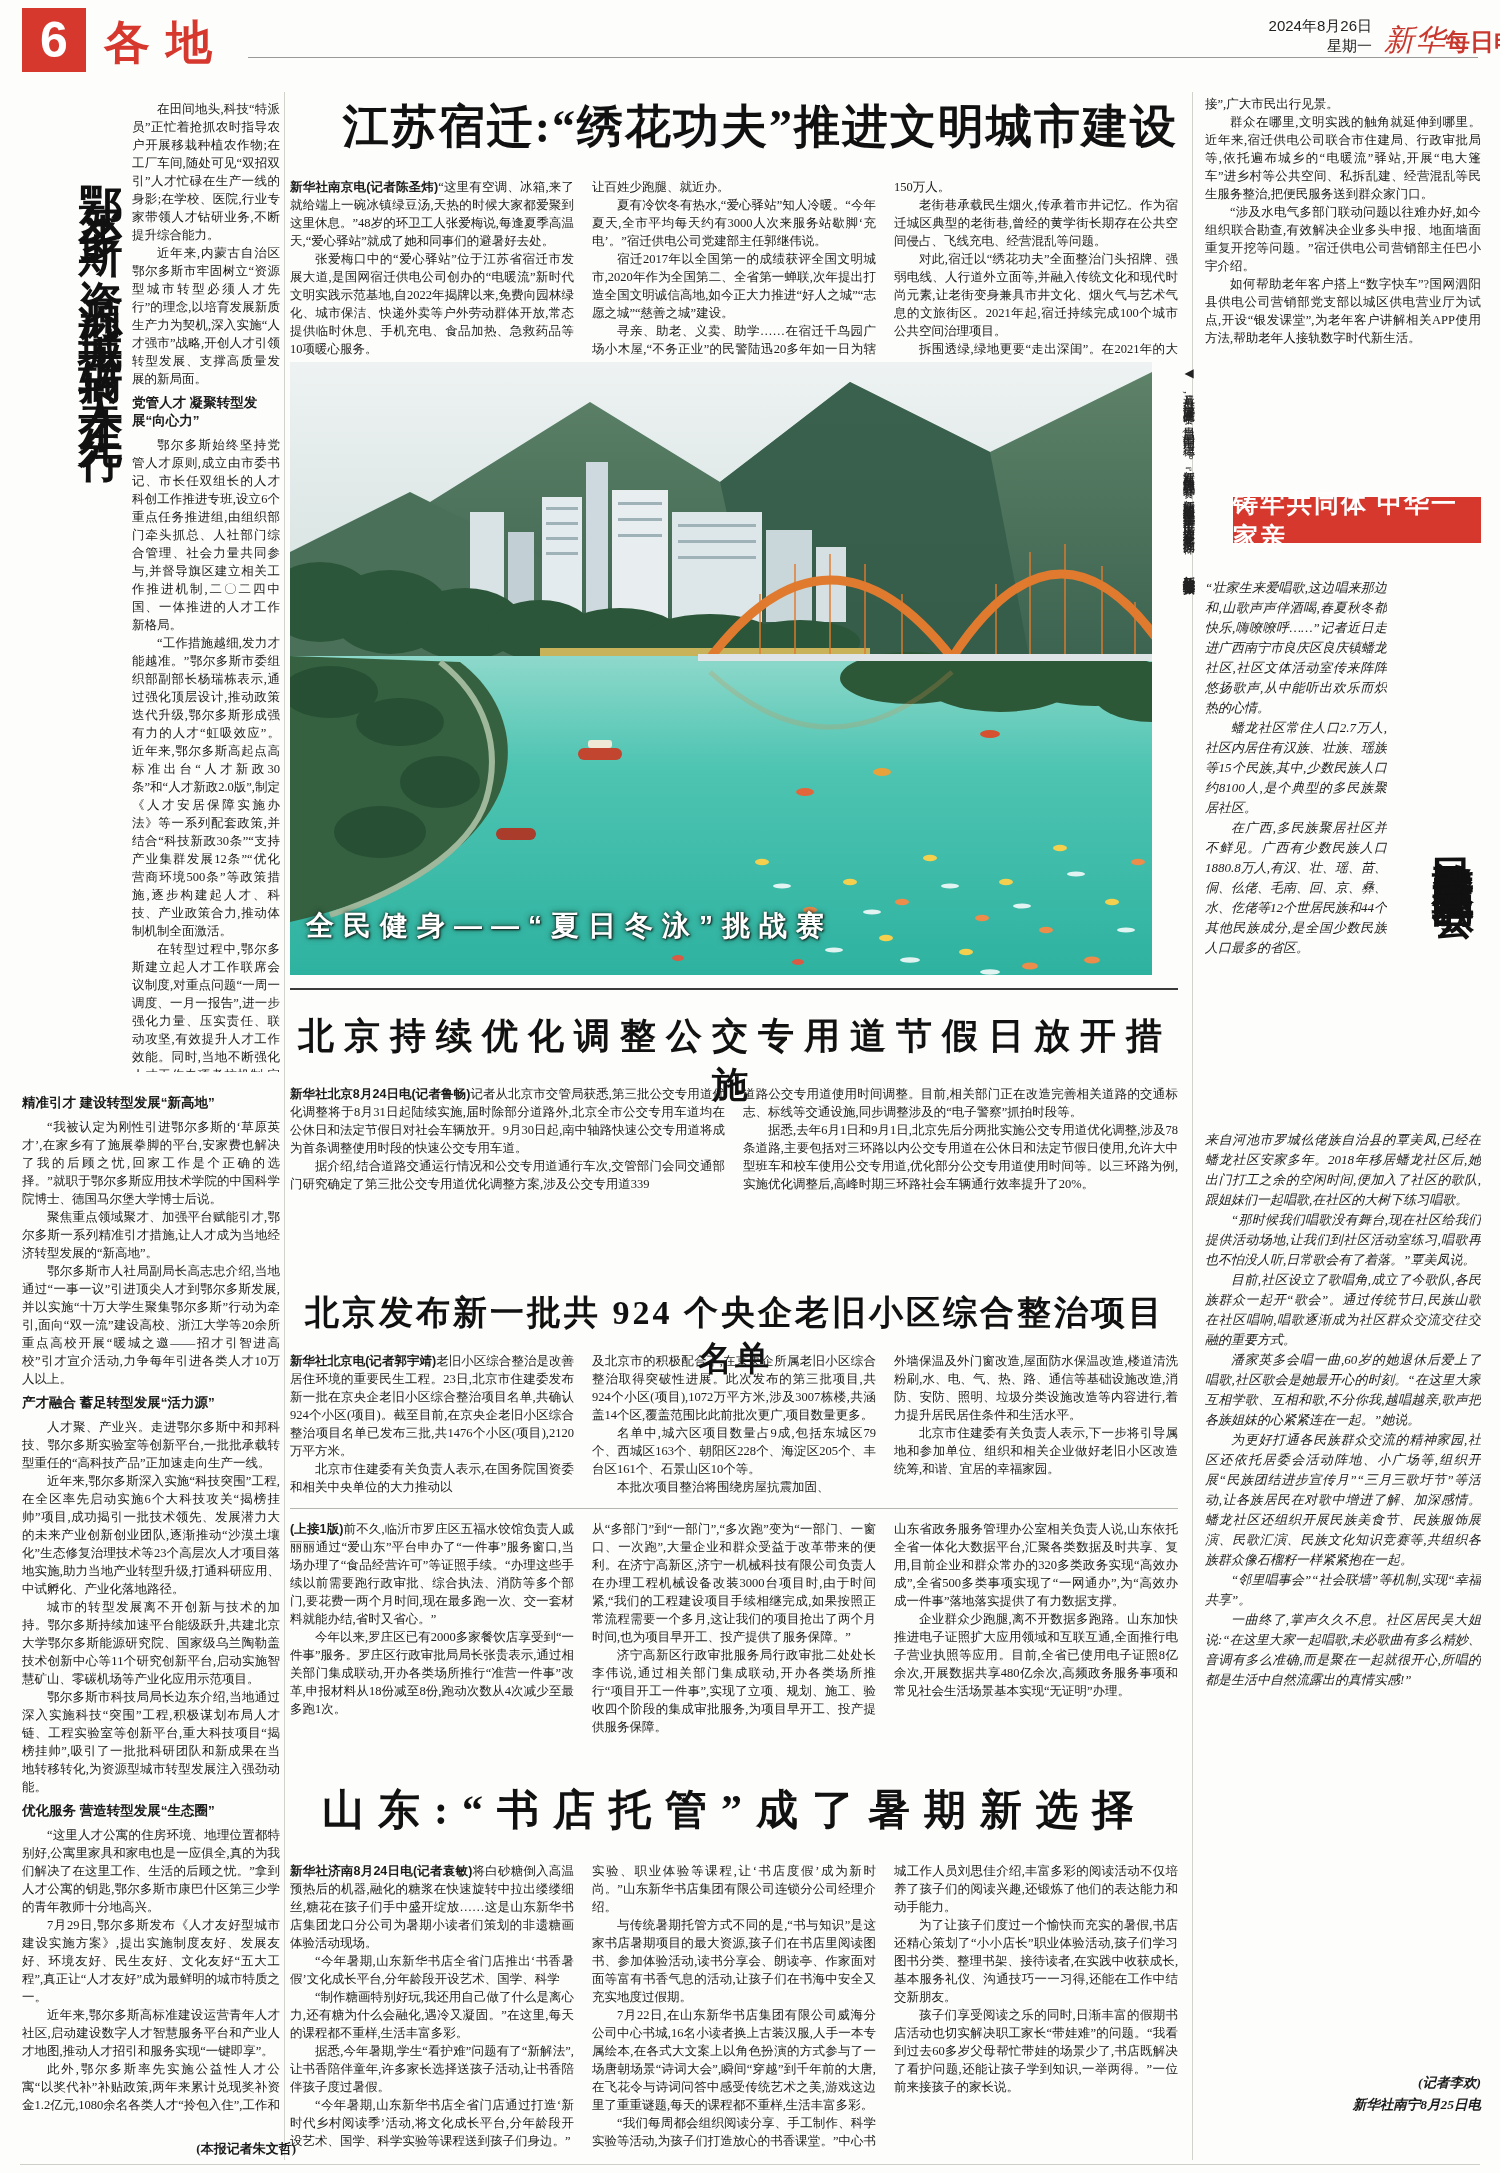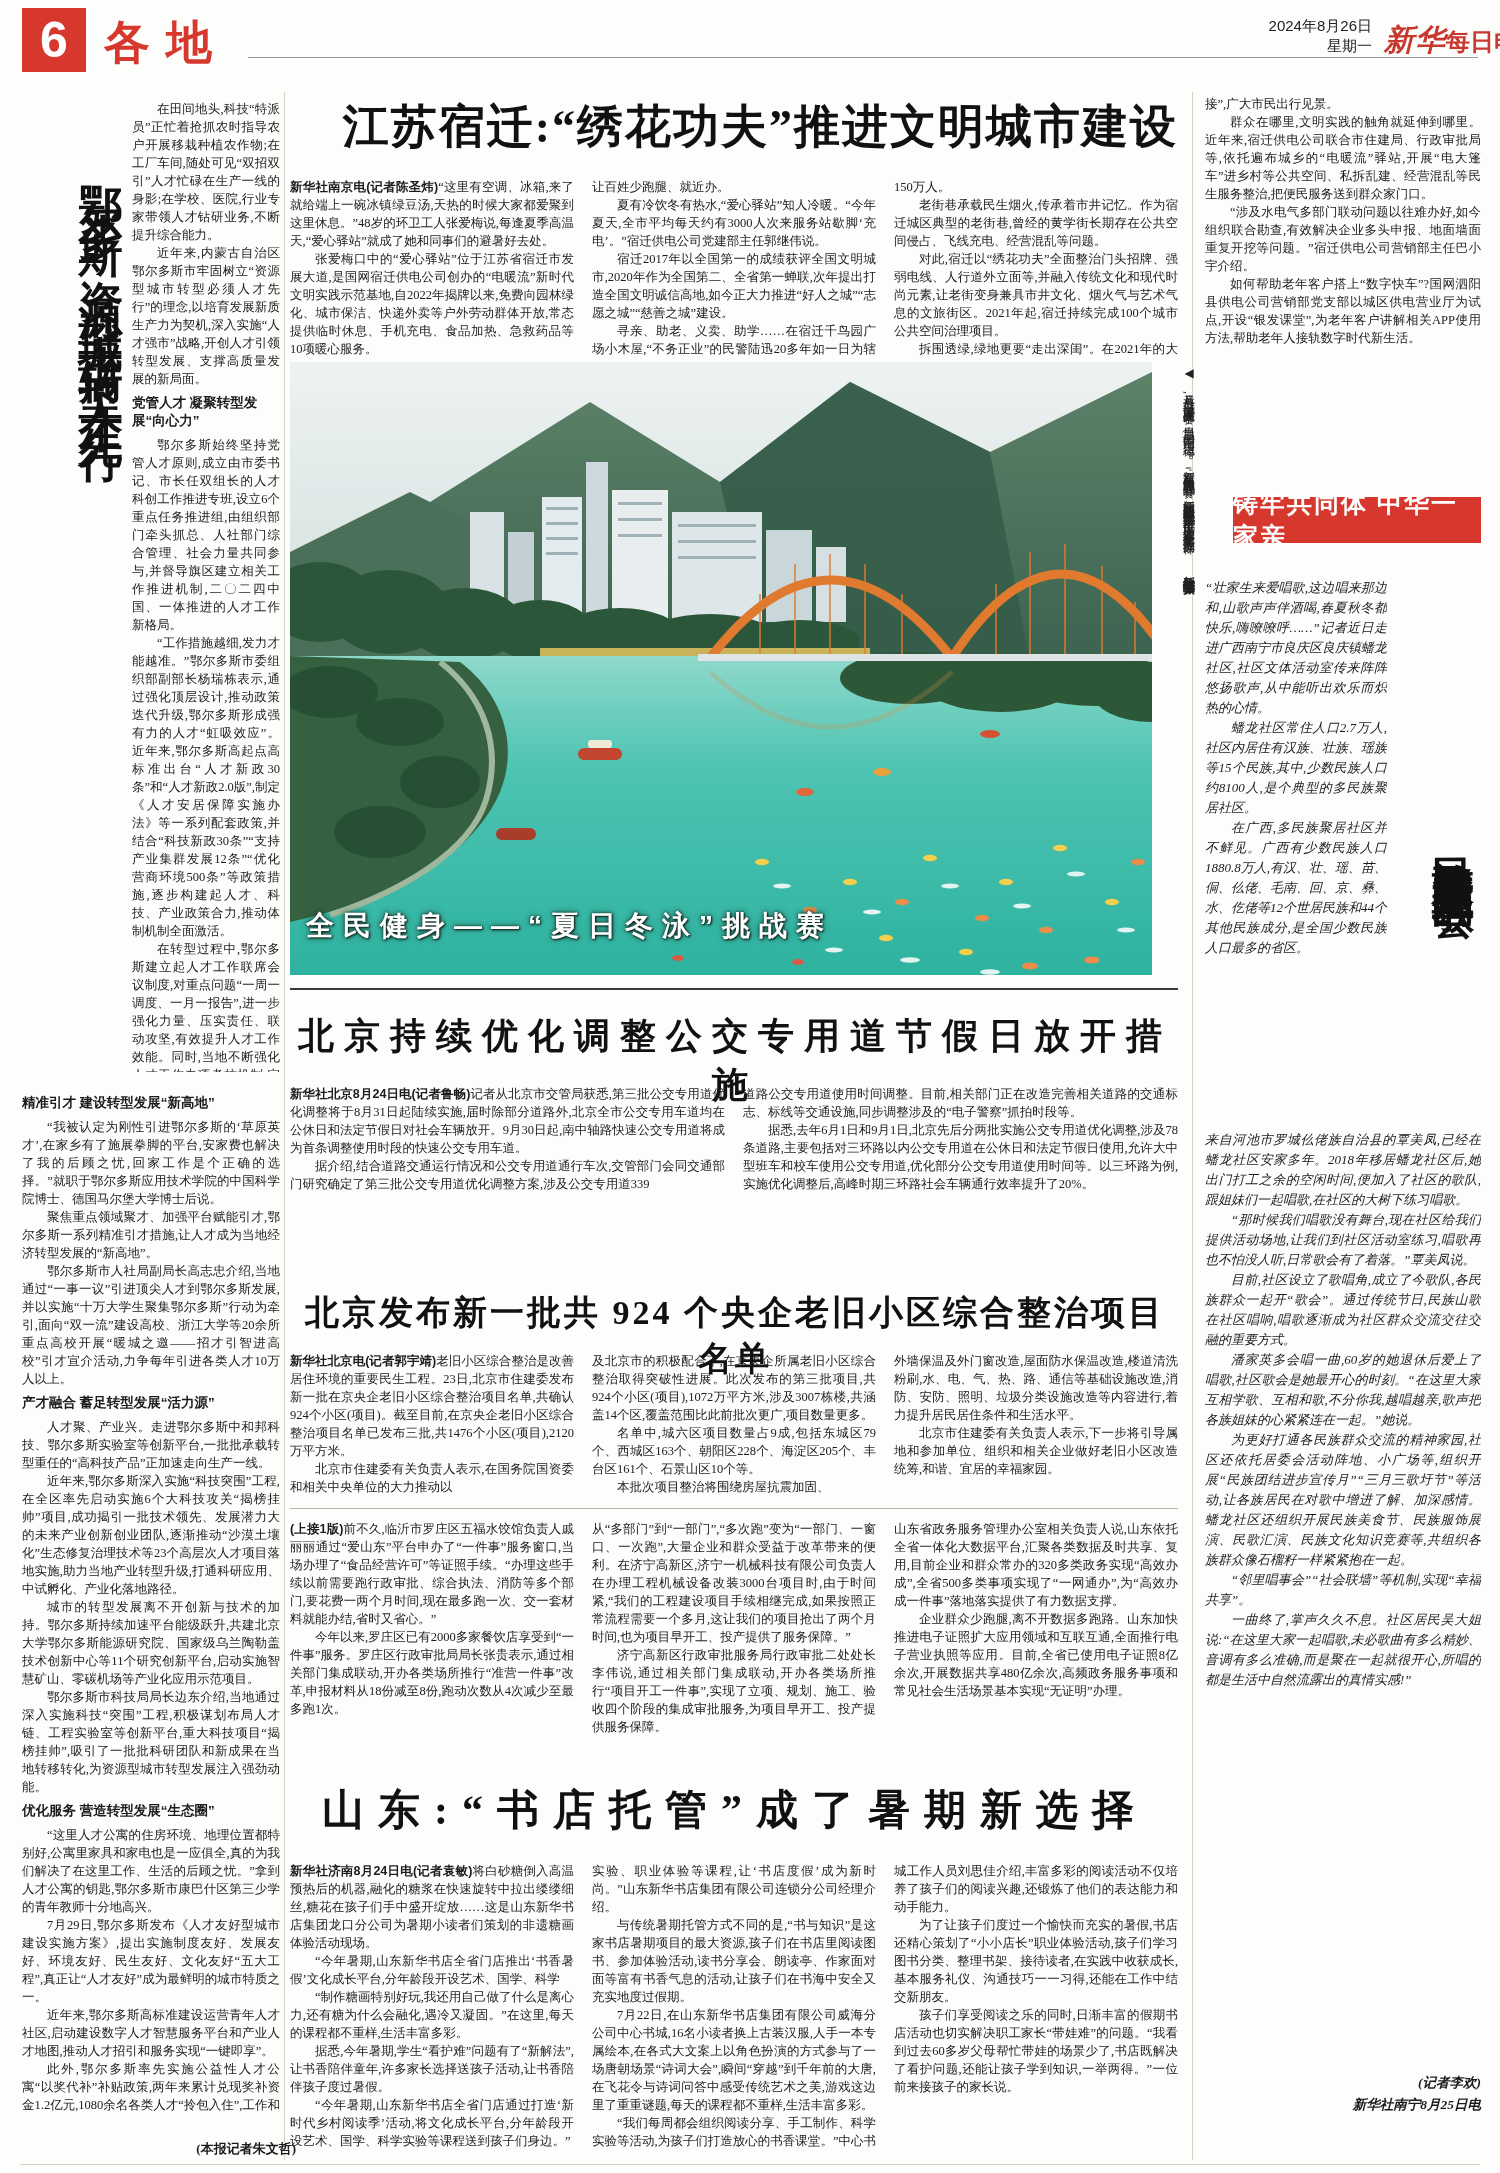--- a/index.html
+++ b/index.html
@@ -8,21 +8,21 @@
   
   .pagenum{position:absolute;left:22px;top:8px;width:64px;height:64px;background:#d6382e;
            color:#fff;font-family:"Liberation Sans",sans-serif;font-weight:bold;font-size:50px;
            display:flex;align-items:center;justify-content:center;}
   .section-title{position:absolute;left:104px;top:12px;font-family:"Liberation Sans",sans-serif;
            font-weight:bold;font-size:46px;color:#d6382e;letter-spacing:16px;}
   .header-rule{position:absolute;left:248px;top:57px;width:1230px;height:1px;background:#9a9a9a;}
   .date-block{position:absolute;left:1200px;top:16px;width:172px;text-align:right;
            font-family:"Liberation Sans",sans-serif;font-size:15px;line-height:20px;color:#222;}
   .masthead{position:absolute;left:1384px;top:20px;width:100px;color:#c8382e;white-space:nowrap;}
-  .logo-script{font-style:italic;font-weight:bold;font-size:30px;letter-spacing:1px;}
+  .logo-script{font-style:italic;font-weight:normal;font-size:30px;letter-spacing:1px;}
   .logo-block{font-weight:bold;font-size:24px;letter-spacing:0px;}
   
   .para{margin:0;text-align:justify;text-indent:2em;}
   .para.noindent{text-indent:0;}
   .subhead{margin:6px 0;font-family:"Liberation Sans",sans-serif;font-weight:bold;text-align:left;}
   .sign{margin:16px;text-align:right;font-weight:bold;text-indent:0;}
   .lead{font-weight:bold;font-family:"Liberation Sans",sans-serif;}
   .clip{overflow:hidden;}
   
   .v-headline{position:absolute;left:30px;top:150px;height:960px;width:100px;

